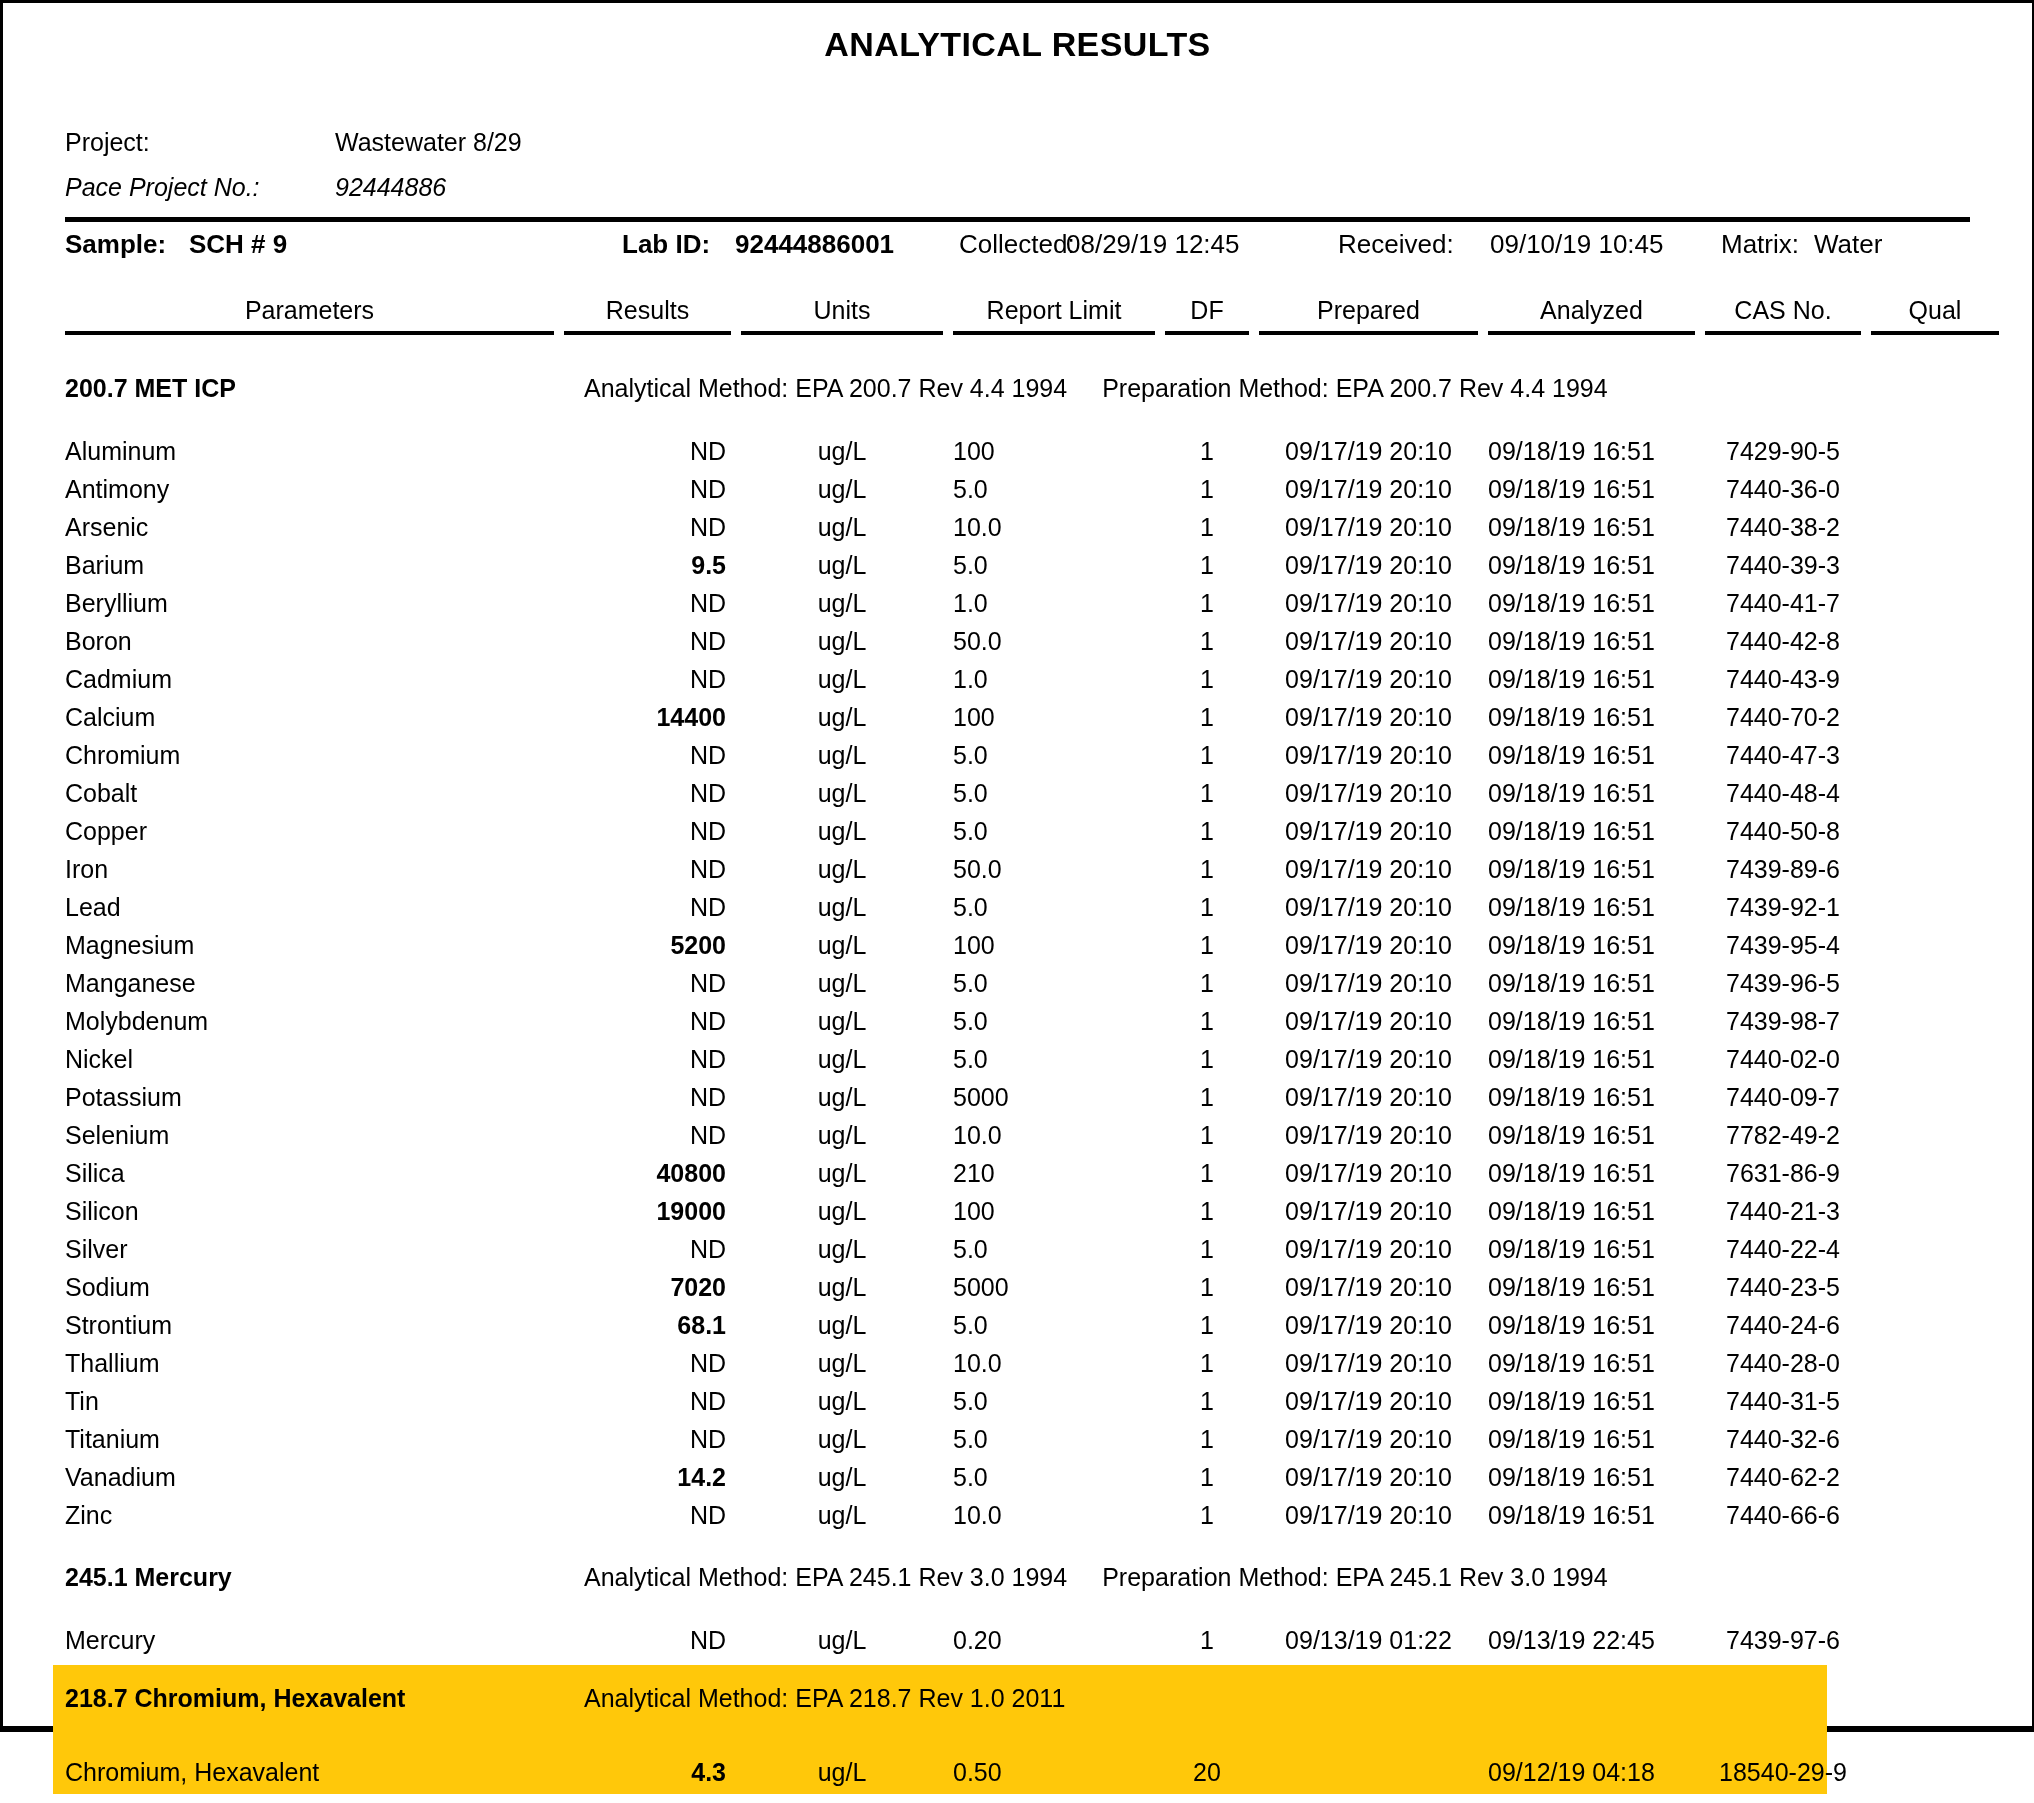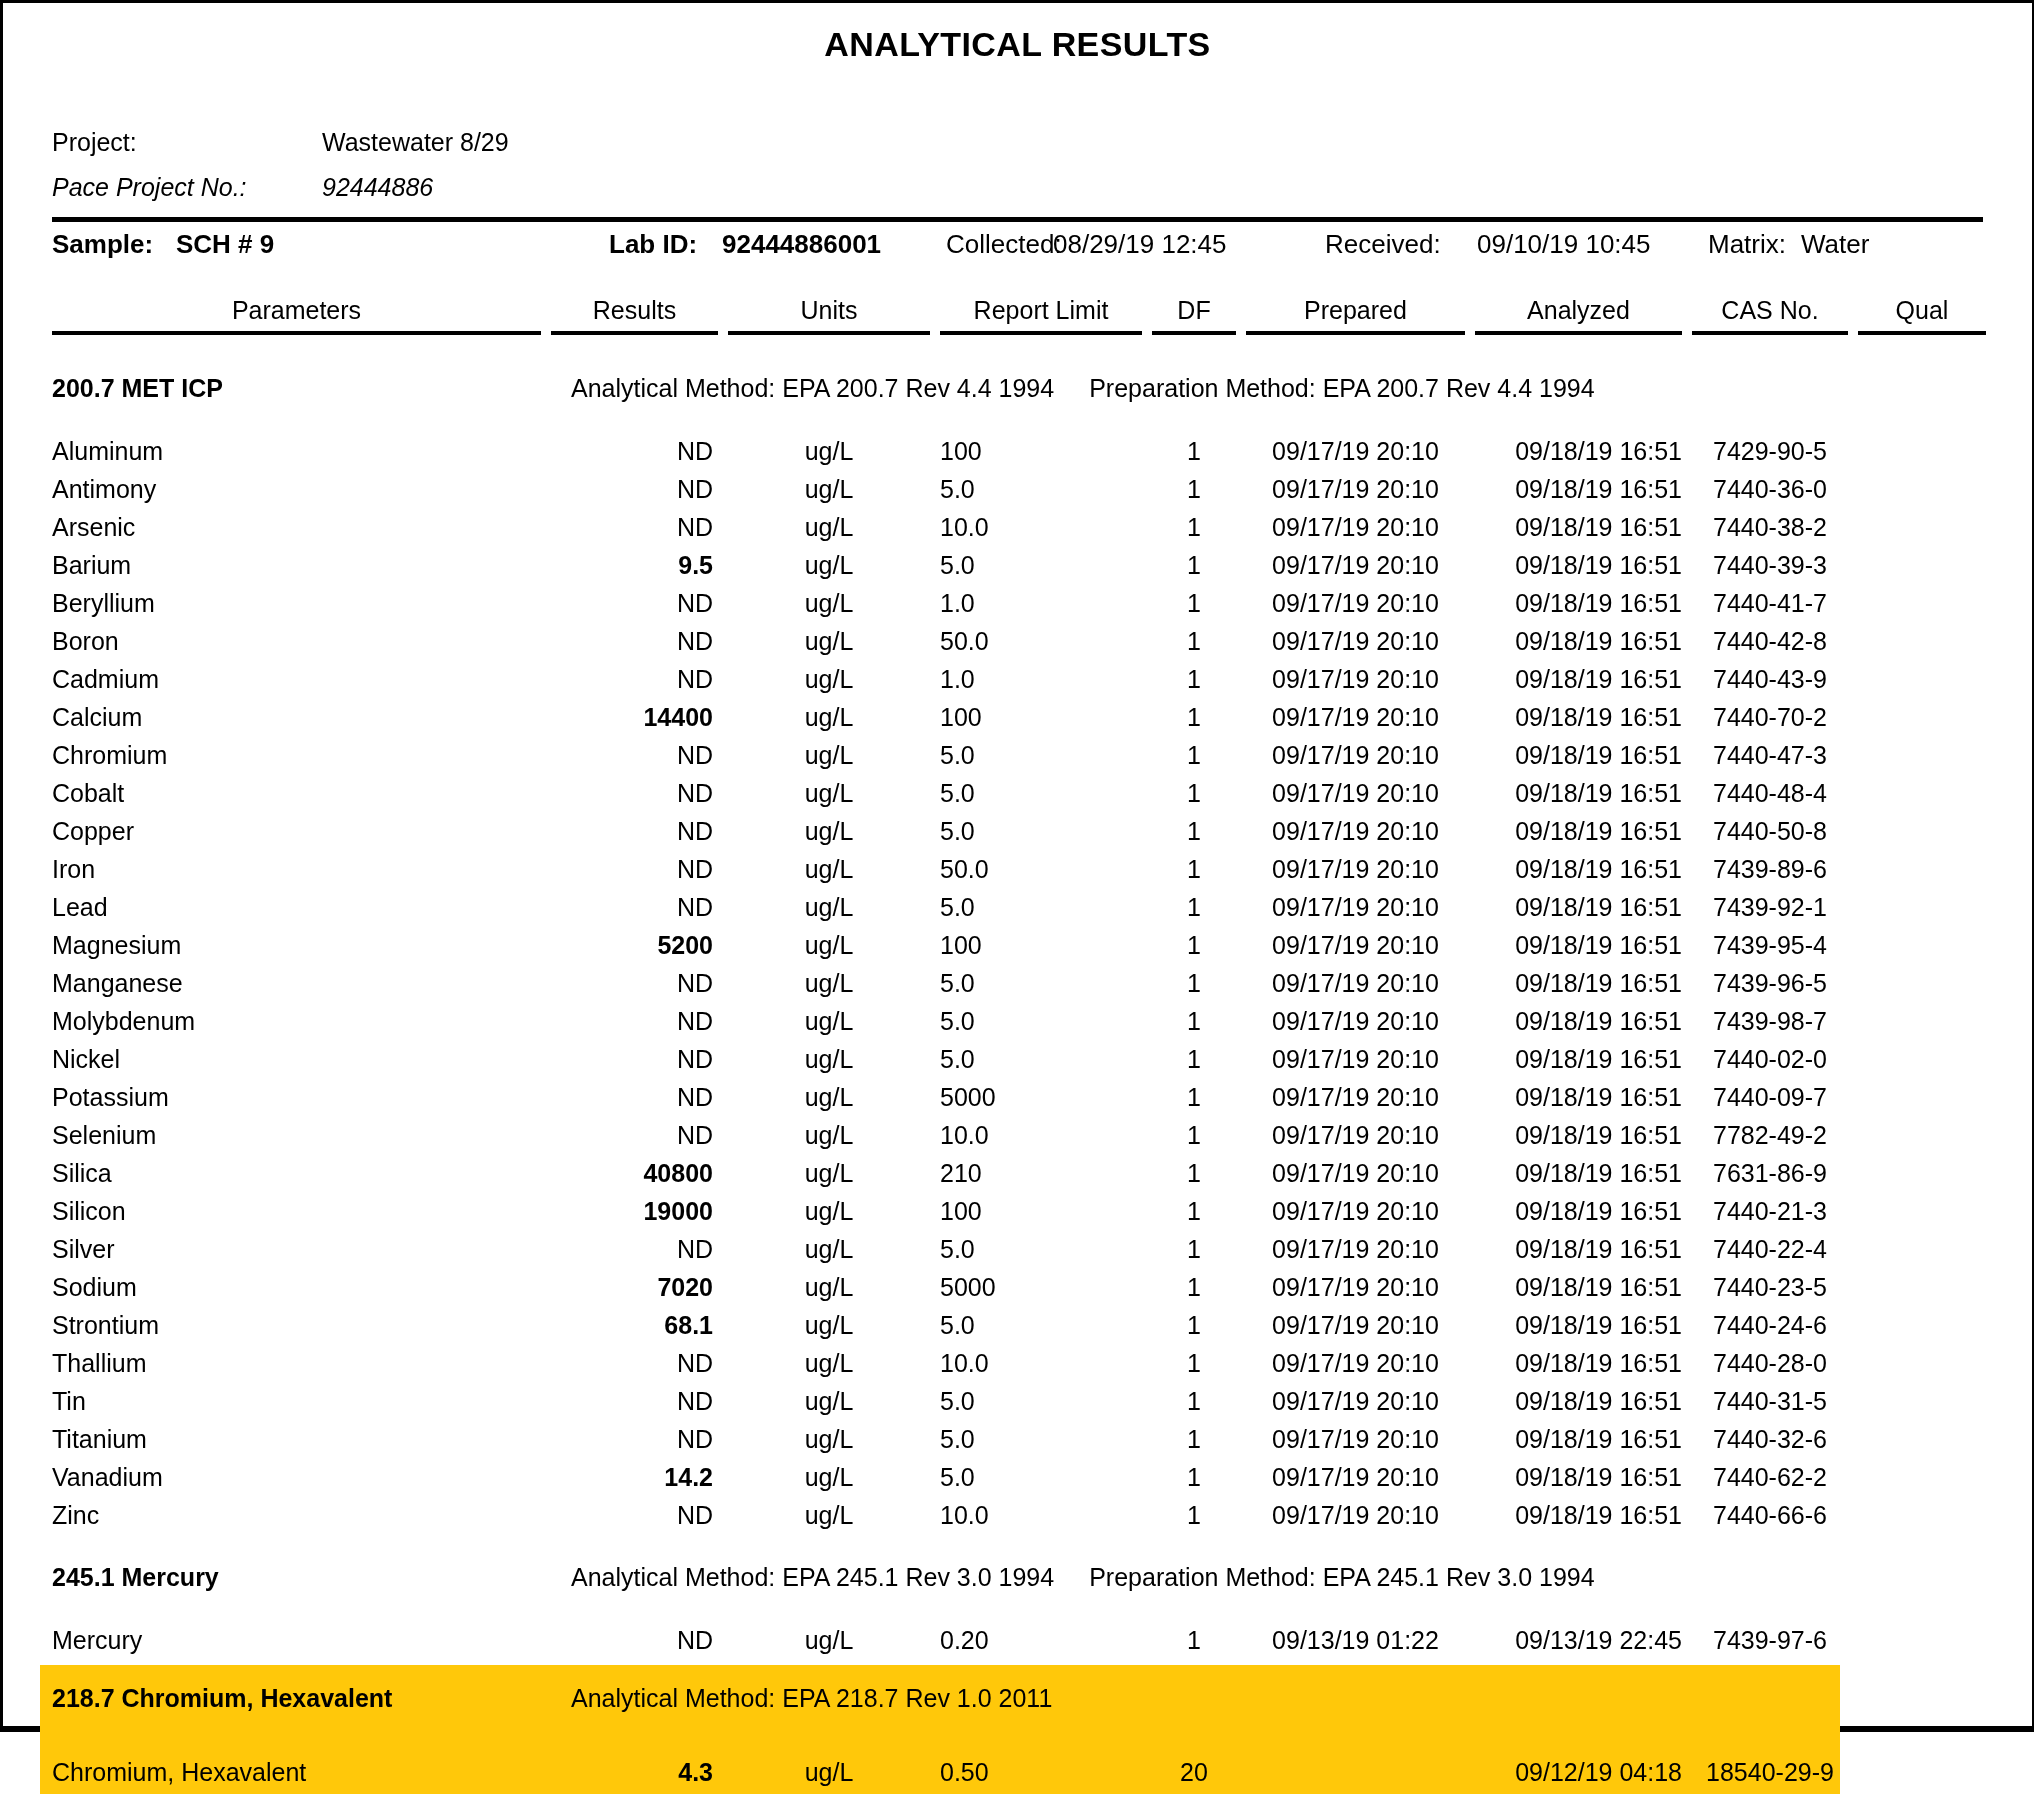--- a/index.html
+++ b/index.html
@@ -8,21 +8,21 @@
     width:2035px; height:1804px;
     font-family:"Liberation Sans","DejaVu Sans",sans-serif;
     color:#000;
     overflow:hidden;
   }
   .page {
     width:2035px; height:1732px;
     background:#fff;
     border:3.4px solid #000;
     border-bottom-width:6.7px;
-    padding:0 49px;
+    padding:0 62px;
     position:relative;
   }
   .title {
     margin-top:22px;
     font-size:34px; line-height:39px; font-weight:700;
     text-align:center; letter-spacing:0.4px;
   }
   .meta { margin-top:59px; font-size:25px; }
   .meta-row { line-height:38px; }
   .meta-row + .meta-row { margin-top:6.7px;font-style:italic; }
@@ -53,21 +53,21 @@
     text-align:center; line-height:34px; padding-bottom:4.2px;
     border-bottom:4.2px solid #000;
   }
   .data-row { line-height:38px; height:38px; white-space:nowrap; }
   .cell-p   { text-align:left; }
   .cell-r   { text-align:right; padding-right:5px; }
   .cell-u   { text-align:center; }
   .cell-rl  { text-align:left; padding-right:6.7px; }
   .cell-df  { text-align:center; }
   .cell-pr  { text-align:center; }
-  .cell-an  { text-align:right; }
+  .cell-an  { text-align:left; }
   .cell-cas { text-align:center; }
   .cell-q   { text-align:center; }
 
   .section:first-child { margin-top:34px; }
   .section + .section { margin-top:23.6px; }
   .section.highlighted { margin-top:20px; }
   .section-head {
     display:grid; grid-template-columns:489px auto; column-gap:10px;
     font-size:25px; line-height:38px; white-space:nowrap;
   }

